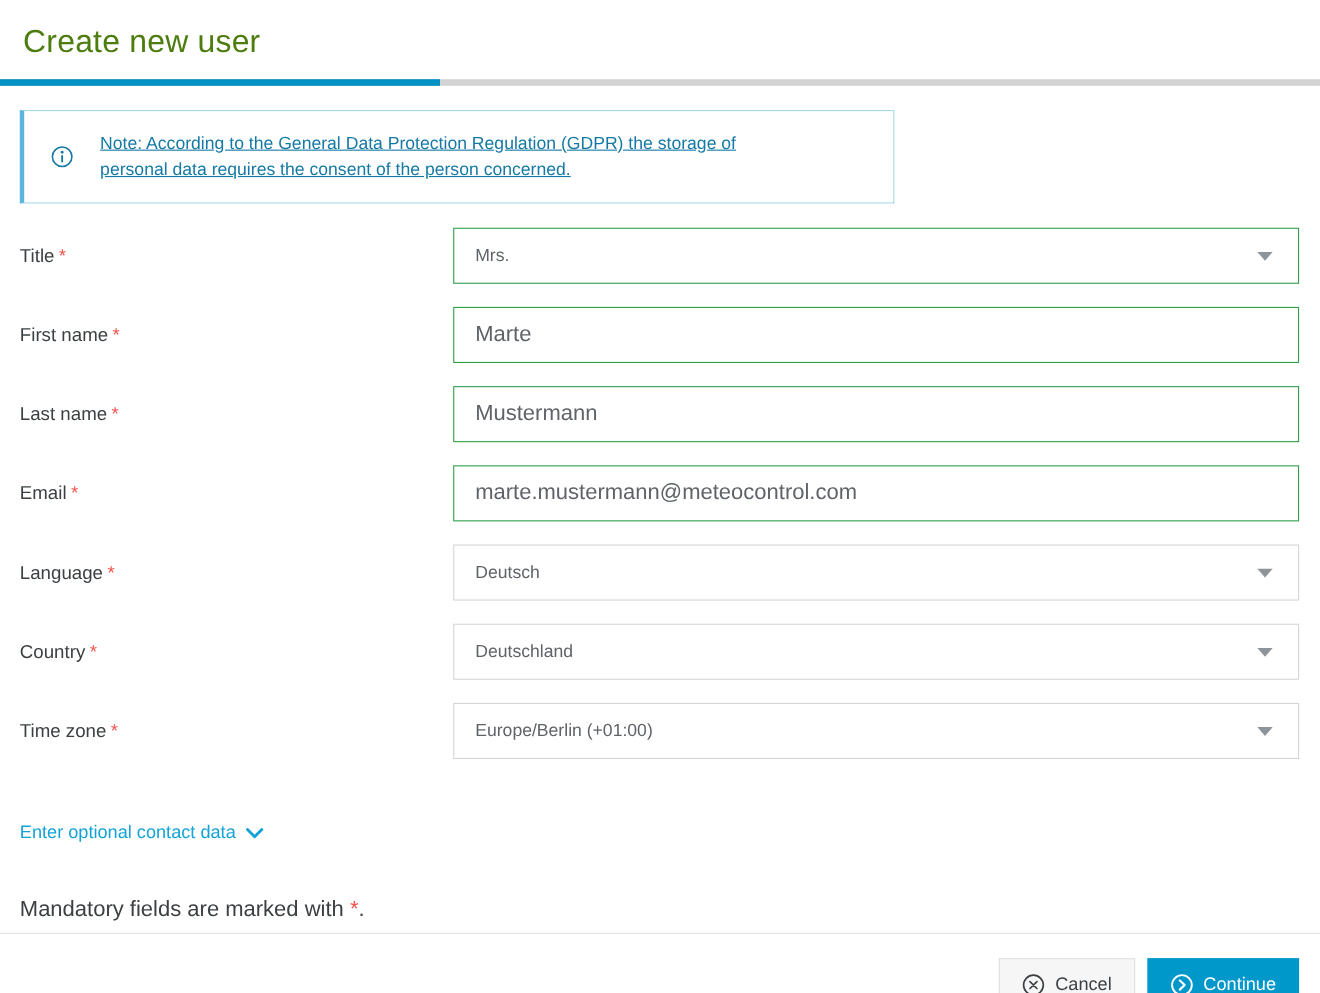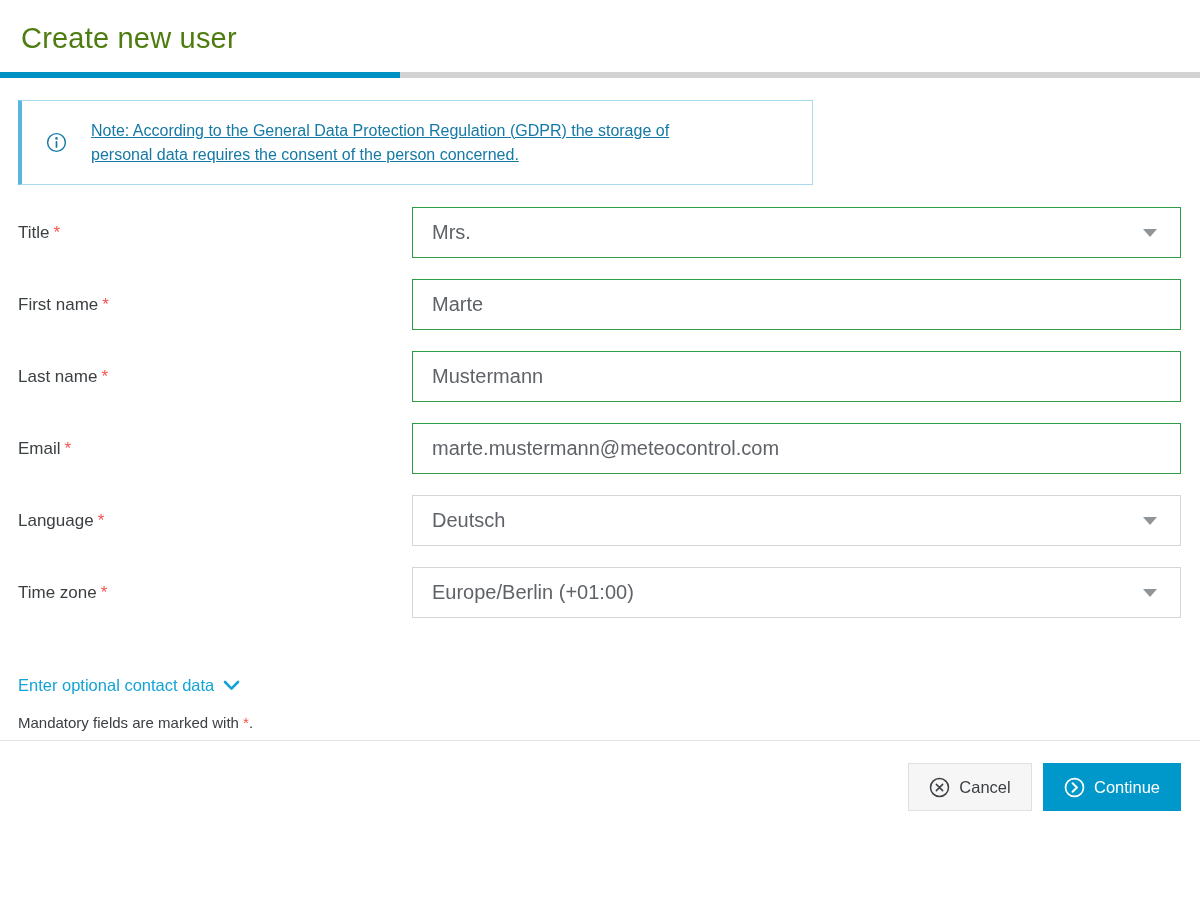--- a/index.html
+++ b/index.html
@@ -27,31 +27,31 @@
   .row { display: flex; align-items: center; height: 51px; margin-bottom: 21px; }
   .lbl { width: 394px; flex: 0 0 394px; font-size: 17px; color: #3c4043; }
   .req { color: #f2544d; margin-left: 4px; }
   .ctl { flex: 1; height: 51px; }
   .textbox { width: 100%; height: 100%; border: 1.5px solid #d6d6d6; background: #fff;
     padding: 0 19px; font-size: 20px; color: #5f6368; outline: none;
     font-family: "Liberation Sans", sans-serif; }
   .selectbox { width: 100%; height: 100%; border: 1.5px solid #d6d6d6; background: #fff;
     display: flex; align-items: center; justify-content: space-between;
     padding: 0 23px 0 19px; cursor: pointer; }
-  .selectbox .val { font-size: 20px; color: #5f6368; }
+  .selectbox .val { font-size: 16px; color: #5f6368; }
   .caret { width: 0; height: 0; border-left: 7px solid transparent;
     border-right: 7px solid transparent; border-top: 8px solid #8f9499; }
   .valid { border-color: #2f9e4a; }
 
   
   .optional-link { margin-top: 37px; display: inline-flex; align-items: center; gap: 9px;
     color: #14a3d6; font-size: 16.5px; cursor: pointer; text-decoration: none; }
 
   
-  .mandatory { margin-top: 19px; font-size: 15px; color: #3c4043; padding-bottom: 9px; }
+  .mandatory { margin-top: 49px; font-size: 20px; color: #3c4043; padding-bottom: 9px; }
 
   
   .divider { border: none; border-top: 1px solid #e2e2e2; }
   .footer { padding: 22px 19px 0 0; display: flex; justify-content: flex-end; gap: 11px; }
   .btn { height: 48px; display: inline-flex; align-items: center; justify-content: center;
     gap: 9px; font-size: 16.5px; cursor: pointer;
     font-family: "Liberation Sans", sans-serif; }
   .btn-cancel { width: 124px; background: #f6f6f6; border: 1px solid #e0e0e0; color: #3c4043; }
   .btn-continue { width: 138px; background: #0097ca; border: none; color: #fff; }
 </style>
@@ -124,20 +124,31 @@
         <span>Language</span><span class="req">*</span>
       </div>
       <div class="ctl">
         <div class="selectbox">
           <span class="val">Deutsch</span>
           <span class="caret"></span>
         </div>
       </div>
     </div>
 
+    <div class="row">
+      <div class="lbl">
+        <span>Country</span><span class="req">*</span>
+      </div>
+      <div class="ctl">
+        <div class="selectbox">
+          <span class="val">Deutschland</span>
+          <span class="caret"></span>
+        </div>
+      </div>
+    </div>
 
     <div class="row">
       <div class="lbl">
         <span>Time zone</span><span class="req">*</span>
       </div>
       <div class="ctl">
         <div class="selectbox">
           <span class="val">Europe/Berlin (+01:00)</span>
           <span class="caret"></span>
         </div>

